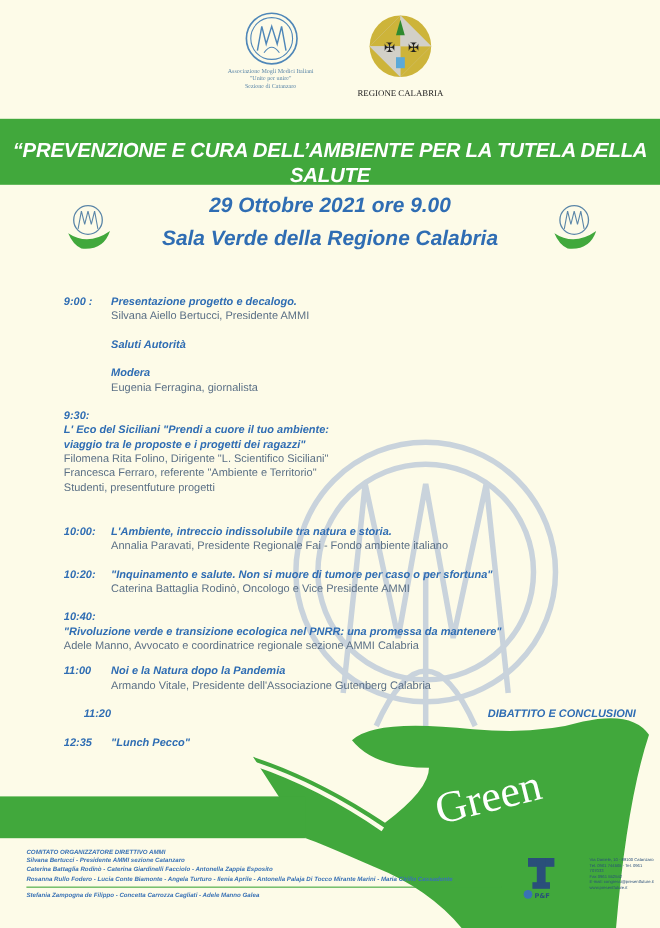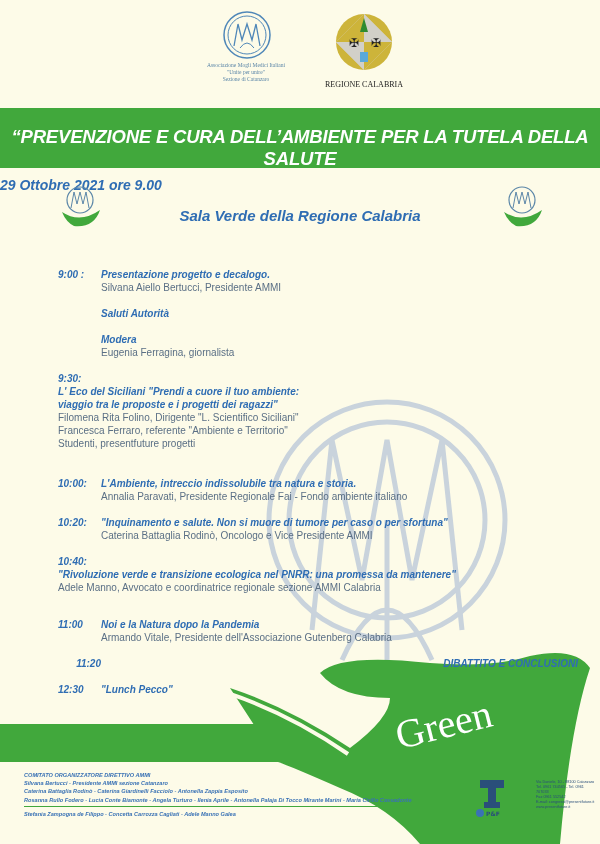--- a/index.html
+++ b/index.html
@@ -9,22 +9,22 @@
   
   .logo-ammi { left:222px; top:10px; width:50px; height:50px; }
   .ammi-caption { left:186px; top:62px; width:120px; text-align:center; font-family:"Liberation Serif", serif; font-size:5.5px; line-height:7px; color:#5b86a8; }
   .logo-reg { left:334px; top:12px; width:60px; height:60px; }
   .reg-caption { left:318px; top:80px; width:92px; text-align:center; font-family:"Liberation Serif", serif; font-size:8px; color:#222; }
 
   
   .band { left:0; top:108px; width:600px; height:60px; background:#41a83c; }
   .band-title { left:0; top:126px; width:600px; text-align:center; color:#fff; font-weight:bold; font-style:italic; font-size:18.5px; letter-spacing:-0.2px; }
 
-  .date { left:0; top:177px; width:600px; font-weight:bold; font-style:italic; font-size:14px; color:#2f6db3; }
-  .venue { left:0; top:207px; width:600px; text-align:center; font-weight:bold; font-style:italic; font-size:15px; color:#2f6db3; }
+  .date { left:0; top:177px; width:600px; text-align:center; font-weight:bold; font-style:italic; font-size:19px; color:#2f6db3; }
+  .venue { left:0; top:207px; width:600px; text-align:center; font-weight:bold; font-style:italic; font-size:19px; color:#2f6db3; }
 
   .side-logo { width:48px; height:48px; }
 
   
   .watermark { left:262px; top:380px; width:250px; height:300px; }
 
   
   .prog { left:58px; top:268px; width:520px; }
   .row { position:relative; display:flex; }
   .time { width:43px; flex:none; font-weight:bold; font-style:italic; font-size:10px; color:#2f6db3; line-height:13px; }
@@ -152,35 +152,35 @@
       <div class="sub">Caterina Battaglia Rodinò, Oncologo e Vice Presidente AMMI</div>
     </div>
   </div>
   <div class="row" style="margin-top:13px;flex-direction:column;">
     <div class="time">10:40:</div>
     <div class="body">
       <div class="ttl">"Rivoluzione verde e transizione ecologica nel PNRR: una promessa da mantenere"</div>
       <div class="sub">Adele Manno, Avvocato e coordinatrice regionale sezione AMMI Calabria</div>
     </div>
   </div>
-  <div class="row" style="margin-top:24px;justify-content:space-between;">
+  <div class="row" style="margin-top:10px;justify-content:space-between;">
     <div class="time">11:00</div>
     <div class="body">
       <div class="ttl">Noi e la Natura dopo la Pandemia</div>
       <div class="sub">Armando Vitale, Presidente dell'Associazione Gutenberg Calabria</div>
     </div>
   </div>
   <div class="row" style="margin-top:13px;text-align:right;">
     <div class="time">11:20</div>
     <div class="body">
       <div class="ttl">DIBATTITO E CONCLUSIONI</div>
     </div>
   </div>
   <div class="row" style="margin-top:13px;">
-    <div class="time">12:30</div>
+    <div class="time">12:35</div>
     <div class="body">
       <div class="ttl">"Lunch Pecco"</div>
     </div>
   </div>
 </div>
 
 <div class="abs committee">
   <div>COMITATO ORGANIZZATORE DIRETTIVO AMMI</div>
   <div>Silvana Bertucci - Presidente AMMI sezione Catanzaro</div>
   <div>Caterina Battaglia Rodinò - Caterina Giardinelli Facciolo - Antonella Zappia Esposito</div>

